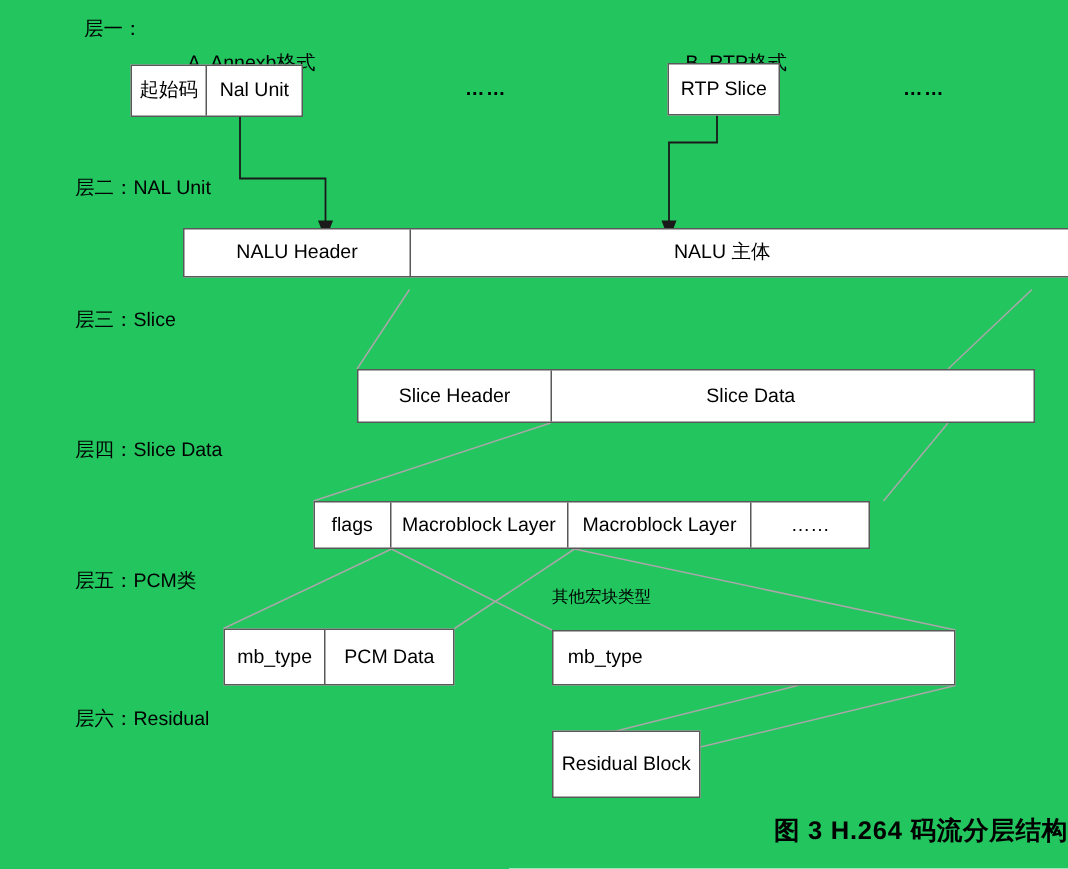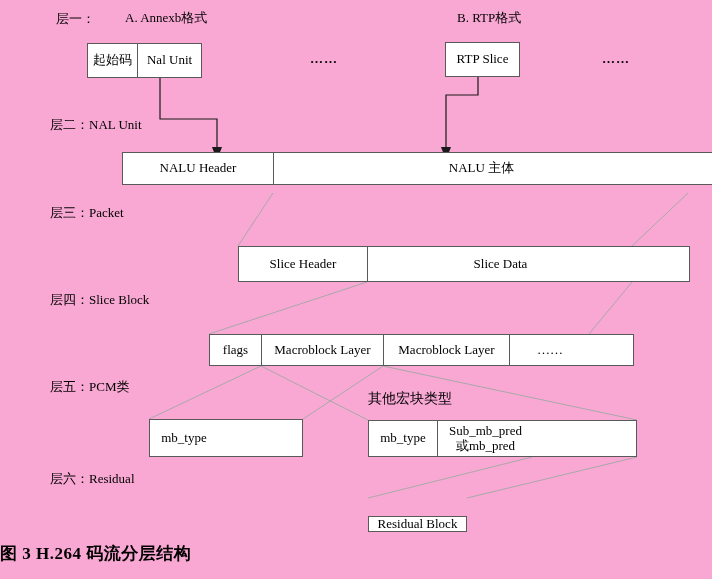--- a/index.html
+++ b/index.html
@@ -1,36 +1,36 @@
 <!DOCTYPE html>
 <html><head>
 <meta charset="utf-8">
 <style>
   html,body{margin:0;padding:0;background:#ffffff;}
   .canvas{
-    position:relative;width:712px;height:579px;background:#f9a8d4;
-    font-family:Liberation Serif, serif;color:#000;overflow:hidden;
+    position:relative;width:712px;height:579px;background:#22c55e;
+    font-family:Liberation Sans, sans-serif;color:#000;overflow:hidden;
   }
   .wires{position:absolute;left:0;top:0;width:712px;height:579px;}
   .lbl{position:absolute;font-size:13px;line-height:15px;white-space:nowrap;}
-  .heading{position:absolute;font-size:13px;line-height:15px;white-space:nowrap;}
+  .heading{position:absolute;font-size:13px;line-height:15px;white-space:nowrap;margin-top:24px;}
   .dots{position:absolute;font-size:13px;font-weight:bold;letter-spacing:1px;text-align:center;}
   .box{
     position:absolute;display:flex;box-sizing:border-box;
     border:1px solid #595959;background:#ffffff;
   }
   .cell{
     box-sizing:border-box;display:flex;align-items:center;justify-content:center;
     font-size:13px;text-align:center;border-right:1px solid #595959;
     white-space:pre-line;line-height:1.15;padding:0 2px;
   }
   .cell:last-child{border-right:none;}
-  .note{position:absolute;font-size:14px;white-space:nowrap;}
+  .note{position:absolute;font-size:11px;white-space:nowrap;}
   .caption{
-    position:absolute;left:0;top:542px;width:712px;text-align:left;
+    position:absolute;left:0;top:542px;width:712px;text-align:right;
     font-size:17px;font-weight:bold;letter-spacing:0.5px;
   }
 </style>
 </head>
 <body>
 
 <div class="canvas">
 
   <svg class="wires" width="712" height="579" viewBox="0 0 712 579" xmlns="http://www.w3.org/2000/svg">
 
@@ -52,22 +52,22 @@
       <line x1="383" y1="366" x2="303" y2="419"></line>
       <line x1="261" y1="366" x2="368" y2="420"></line>
       <line x1="383" y1="366" x2="637" y2="420"></line>
       <line x1="532" y1="457" x2="368" y2="498"></line>
       <line x1="637" y1="457" x2="467" y2="498"></line>
     </g>
   </svg>
 
   <div class="lbl" style="left:56px;top:11px">层一：</div>
   <div class="lbl" style="left:50px;top:117px">层二：NAL Unit</div>
-  <div class="lbl" style="left:50px;top:205px">层三：Packet</div>
-  <div class="lbl" style="left:50px;top:292px">层四：Slice Block</div>
+  <div class="lbl" style="left:50px;top:205px">层三：Slice</div>
+  <div class="lbl" style="left:50px;top:292px">层四：Slice Data</div>
   <div class="lbl" style="left:50px;top:379px">层五：PCM类</div>
   <div class="lbl" style="left:50px;top:471px">层六：Residual</div>
 
   <div class="heading" style="left:125px;top:10px">A. Annexb格式</div>
   <div class="heading" style="left:457px;top:10px">B. RTP格式</div>
 
   <div class="box" style="left:87px;top:43px;width:115px;height:35px">
     <div class="cell" style="width:51px">起始码</div>
     <div class="cell" style="width:64px">Nal Unit</div>
   </div>
@@ -81,38 +81,37 @@
   <div class="box" style="left:122px;top:152px;width:668px;height:33px">
     <div class="cell" style="width:151px">NALU Header</div>
     <div class="cell" style="width:415px">NALU 主体</div>
   </div>
 
   <div class="box" style="left:238px;top:246px;width:452px;height:36px">
     <div class="cell" style="width:129px">Slice Header</div>
     <div class="cell" style="width:265px">Slice Data</div>
   </div>
 
-  <div class="box" style="left:209px;top:334px;width:425px;height:32px">
+  <div class="box" style="left:209px;top:334px;width:371px;height:32px">
     <div class="cell" style="width:52px">flags</div>
     <div class="cell" style="width:122px">Macroblock Layer</div>
     <div class="cell" style="width:126px">Macroblock Layer</div>
     <div class="cell" style="width:80px">……</div>
   </div>
 
   <div class="note" style="left:368px;top:390px">其他宏块类型</div>
 
   <div class="box" style="left:149px;top:419px;width:154px;height:38px">
     <div class="cell" style="width:68px">mb_type</div>
+    <div class="cell" style="width:86px">PCM Data</div>
   </div>
 
   <div class="box" style="left:368px;top:420px;width:269px;height:37px">
     <div class="cell" style="width:69px">mb_type</div>
-    <div class="cell" style="width:95px">Sub_mb_pred
-或mb_pred</div>
   </div>
 
-  <div class="box" style="left:368px;top:516px;width:99px;height:16px">
+  <div class="box" style="left:368px;top:487px;width:99px;height:45px">
     <div class="cell" style="width:99px">Residual Block</div>
   </div>
 
   <div class="caption">图 3 H.264 码流分层结构</div>
 
 </div>
 
 </body></html>

